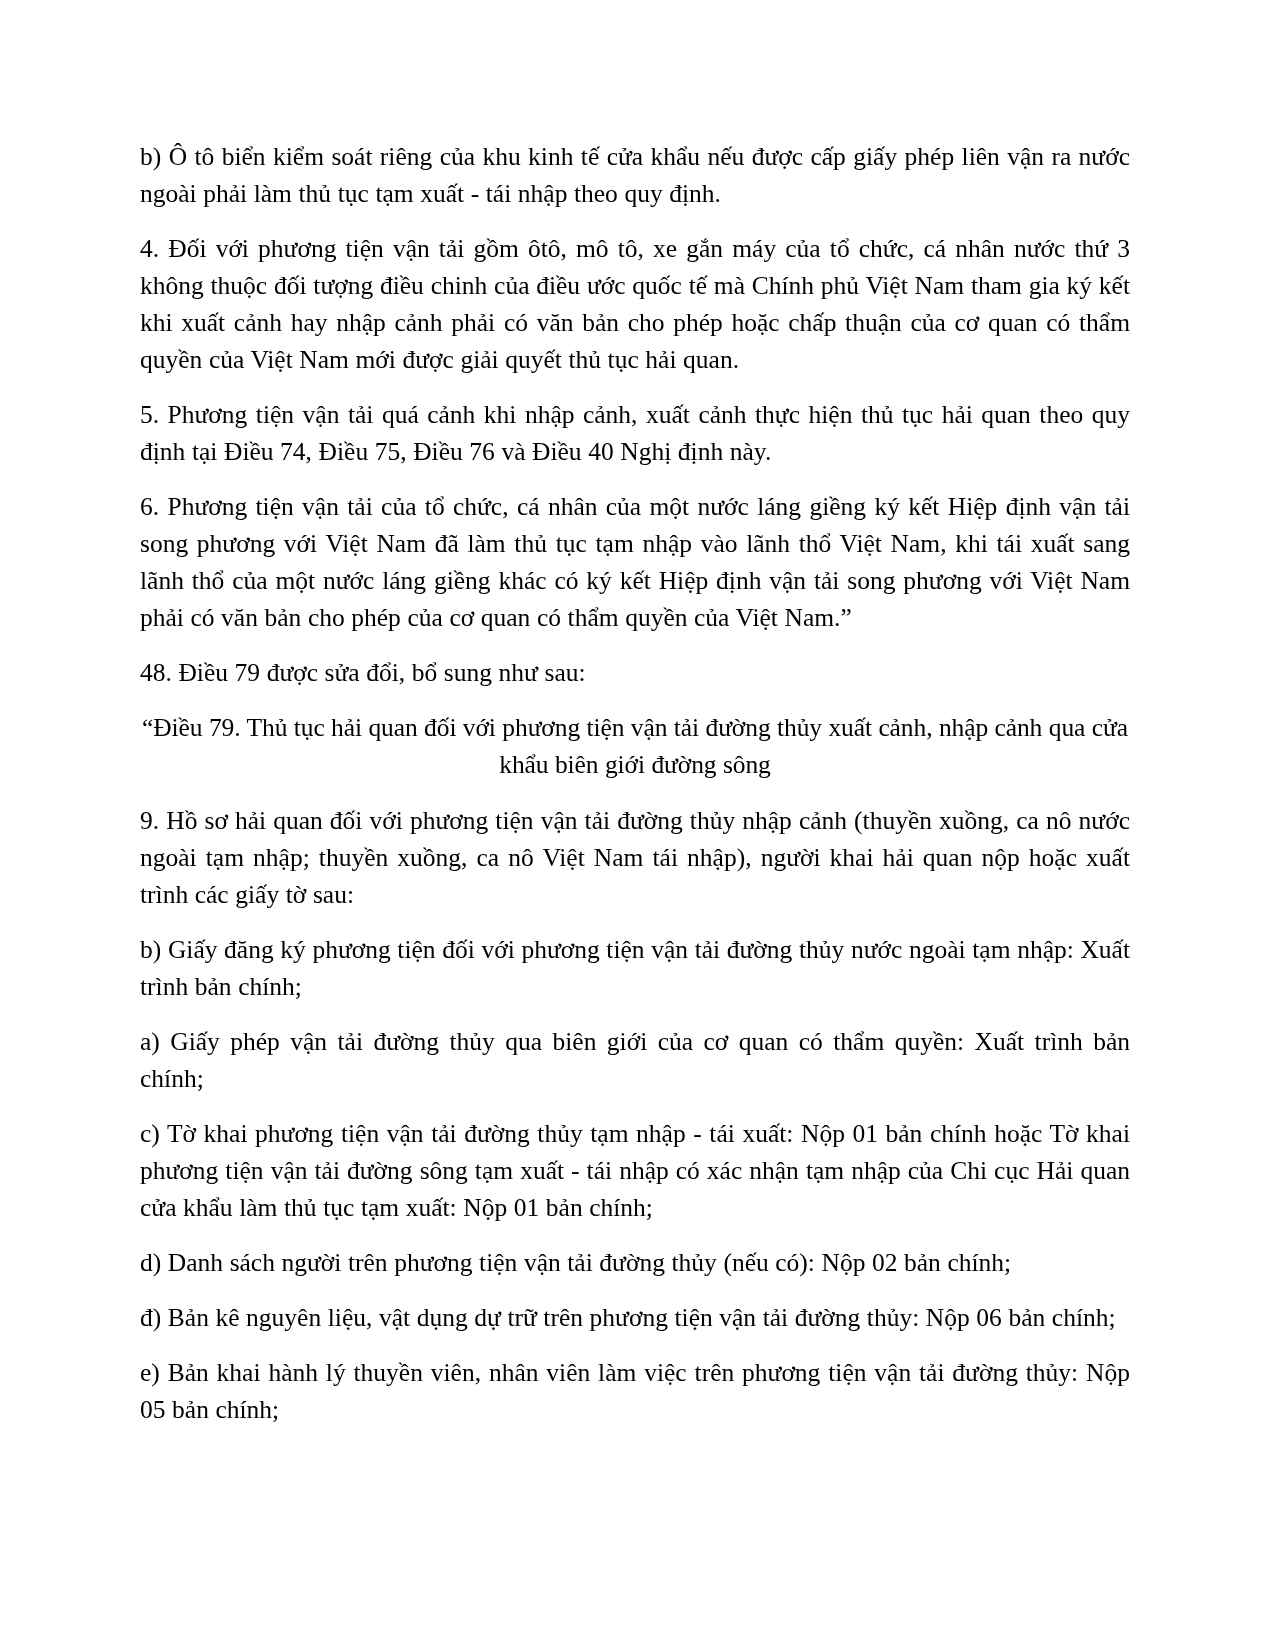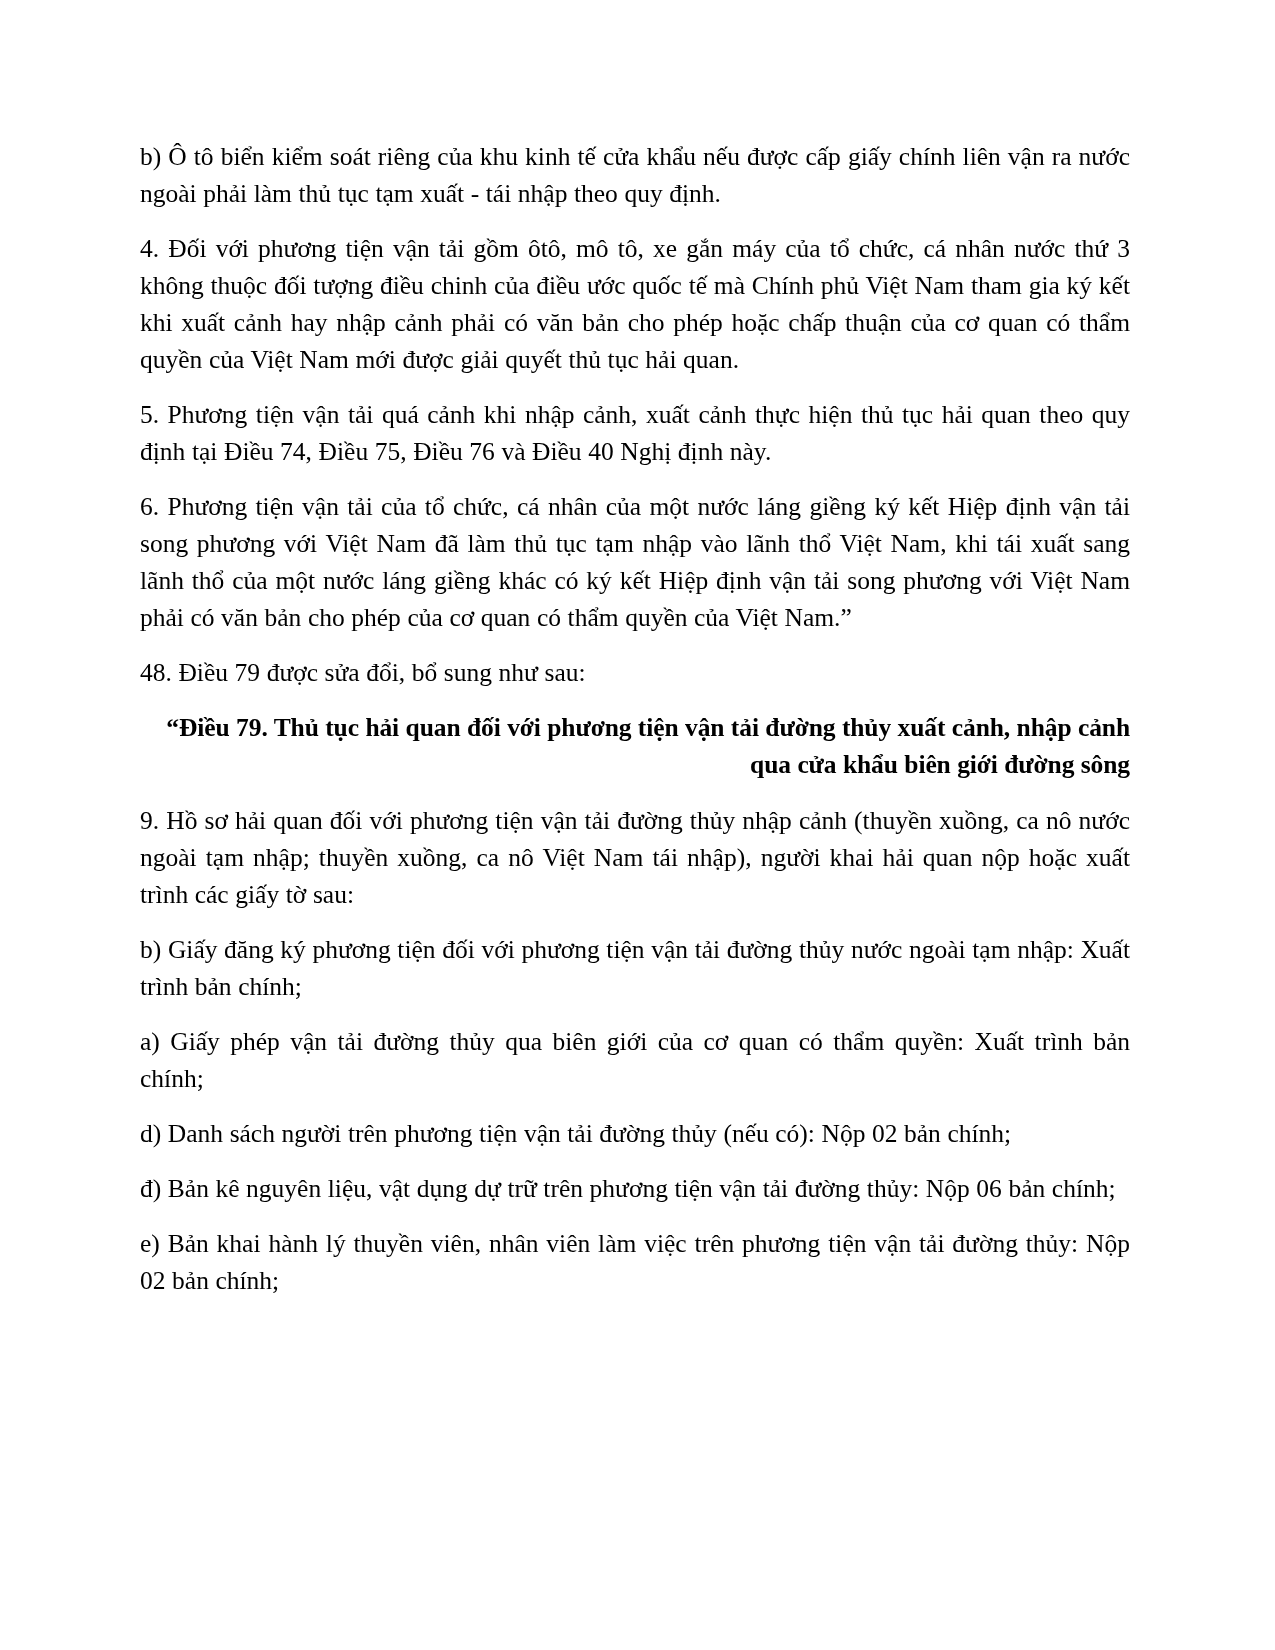--- a/index.html
+++ b/index.html
@@ -37,51 +37,52 @@
     hyphens: none;
     -webkit-hyphens: none;
     word-spacing: 0.2px;
   }
 
   .para:last-child {
     margin-bottom: 0;
   }
 
   .para.heading {
-    font-weight: bold;
+    font-weight: normal;
     margin-bottom: 19px;
-    text-align: right;
+    text-align: center;
     letter-spacing: -0.1px;
   }
 </style>
 </head>
 <body>
 
 <div class="page">
   <div class="content">
 
-    <p class="para">b) Ô tô biển kiểm soát riêng của khu kinh tế cửa khẩu nếu được cấp giấy chính liên vận ra nước ngoài phải làm thủ tục tạm xuất - tái nhập theo quy định.</p>
+    <p class="para">b) Ô tô biển kiểm soát riêng của khu kinh tế cửa khẩu nếu được cấp giấy phép liên vận ra nước ngoài phải làm thủ tục tạm xuất - tái nhập theo quy định.</p>
 
     <p class="para">4. Đối với phương tiện vận tải gồm ôtô, mô tô, xe gắn máy của tổ chức, cá nhân nước thứ 3 không thuộc đối tượng điều chinh của điều ước quốc tế mà Chính phủ Việt Nam tham gia ký kết khi xuất cảnh hay nhập cảnh phải có văn bản cho phép hoặc chấp thuận của cơ quan có thẩm quyền của Việt Nam mới được giải quyết thủ tục hải quan.</p>
 
     <p class="para">5. Phương tiện vận tải quá cảnh khi nhập cảnh, xuất cảnh thực hiện thủ tục hải quan theo quy định tại Điều 74, Điều 75, Điều 76 và Điều 40 Nghị định này.</p>
 
     <p class="para">6. Phương tiện vận tải của tổ chức, cá nhân của một nước láng giềng ký kết Hiệp định vận tải song phương với Việt Nam đã làm thủ tục tạm nhập vào lãnh thổ Việt Nam, khi tái xuất sang lãnh thổ của một nước láng giềng khác có ký kết Hiệp định vận tải song phương với Việt Nam phải có văn bản cho phép của cơ quan có thẩm quyền của Việt Nam.”</p>
 
     <p class="para">48. Điều 79 được sửa đổi, bổ sung như sau:</p>
 
     <p class="para heading">“Điều 79. Thủ tục hải quan đối với phương tiện vận tải đường thủy xuất cảnh, nhập cảnh qua cửa khẩu biên giới đường sông</p>
 
     <p class="para">9. Hồ sơ hải quan đối với phương tiện vận tải đường thủy nhập cảnh (thuyền xuồng, ca nô nước ngoài tạm nhập; thuyền xuồng, ca nô Việt Nam tái nhập), người khai hải quan nộp hoặc xuất trình các giấy tờ sau:</p>
 
     <p class="para">b) Giấy đăng ký phương tiện đối với phương tiện vận tải đường thủy nước ngoài tạm nhập: Xuất trình bản chính;</p>
 
     <p class="para">a) Giấy phép vận tải đường thủy qua biên giới của cơ quan có thẩm quyền: Xuất trình bản chính;</p>
 
+    <p class="para">c) Tờ khai phương tiện vận tải đường thủy tạm nhập - tái xuất: Nộp 01 bản chính hoặc Tờ khai phương tiện vận tải đường sông tạm xuất - tái nhập có xác nhận tạm nhập của Chi cục Hải quan cửa khẩu làm thủ tục tạm xuất: Nộp 01 bản chính;</p>
 
     <p class="para">d) Danh sách người trên phương tiện vận tải đường thủy (nếu có): Nộp 02 bản chính;</p>
 
     <p class="para">đ) Bản kê nguyên liệu, vật dụng dự trữ trên phương tiện vận tải đường thủy: Nộp 06 bản chính;</p>
 
-    <p class="para">e) Bản khai hành lý thuyền viên, nhân viên làm việc trên phương tiện vận tải đường thủy: Nộp 02 bản chính;</p>
+    <p class="para">e) Bản khai hành lý thuyền viên, nhân viên làm việc trên phương tiện vận tải đường thủy: Nộp 05 bản chính;</p>
 
   </div>
 </div>
 
 </body></html>

